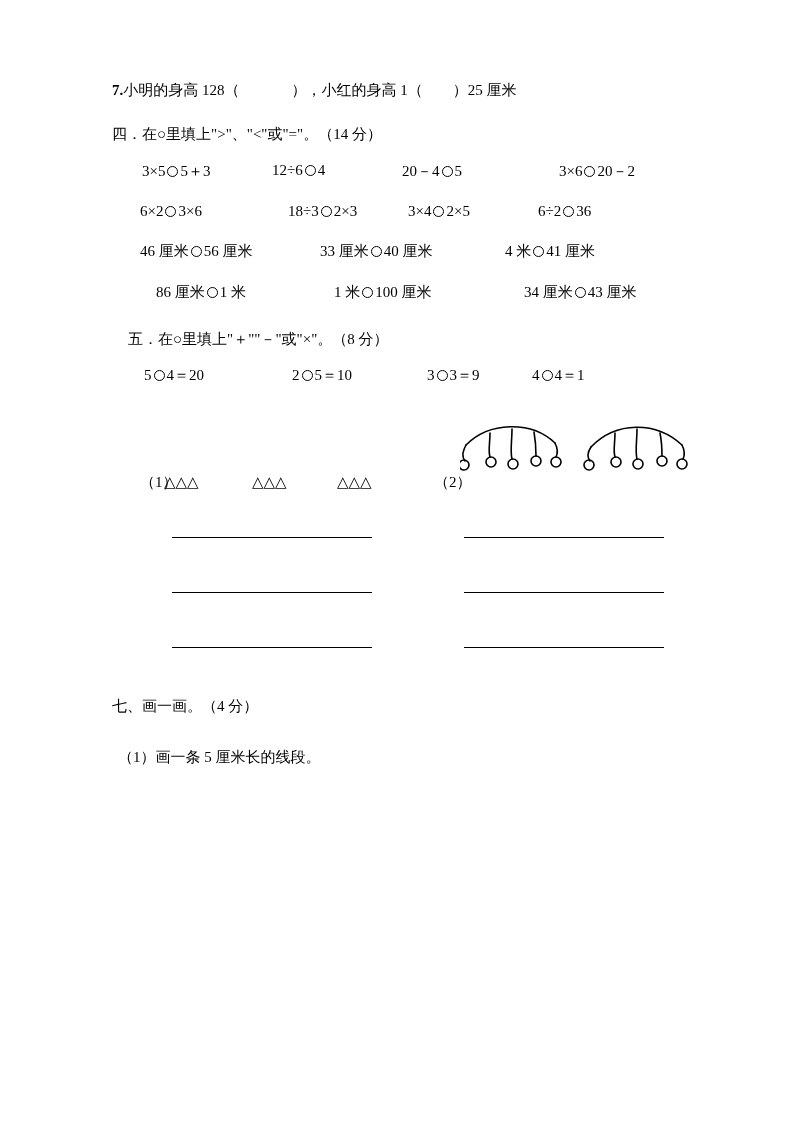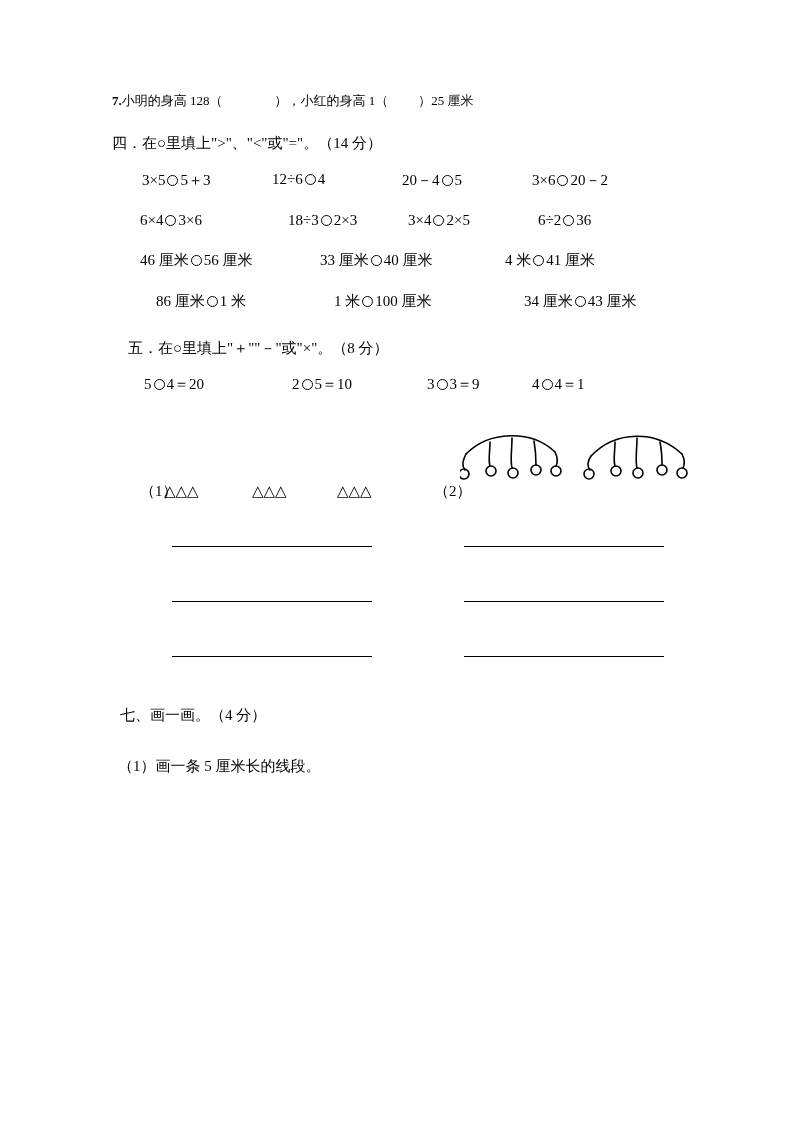--- a/index.html
+++ b/index.html
@@ -22,39 +22,38 @@
     padding: 0;
     box-sizing: border-box;
   }
   .content {
     position: absolute;
     left: 112px;
     top: 80px;
     width: 580px;
   }
   .q7 {
-    font-size: 13px;
+    font-size: 15px;
     line-height: 1.4;
     margin-bottom: 22px;
     white-space: nowrap;
-    margin-top: 12px;
   }
   .q7 .num {
     font-weight: bold;
     font-family: "Liberation Serif", serif;
   }
   .section-title {
     font-size: 15px;
     line-height: 1.5;
     margin-bottom: 16px;
   }
   .sec4-title { margin-left: 0px; }
   .sec5-title { margin-left: 16px; }
   .sec6-title { margin-left: 10px; }
-  .sec7-title { margin-left: 8px; font-family: Liberation Serif, serif; }
+  .sec7-title { margin-left: 0px; font-family: Liberation Serif, serif; }
 
   .row {
     display: flex;
     font-size: 15px;
     margin-bottom: 22px;
     white-space: nowrap;
   }
   .cell {
     flex: 0 0 auto;
   }
@@ -68,21 +67,21 @@
     border-radius: 50%;
     vertical-align: -1px;
     margin: 0 2px;
     box-sizing: border-box;
   }
 
   
   .r4a .cell:nth-child(1) { width: 130px; margin-left: 30px; }
   .r4a .cell:nth-child(2) { width: 130px; }
   .r4a .cell:nth-child(3) { width: 130px; }
-  .r4a .cell:nth-child(4) { width: 130px; }
+  .r4a .cell:nth-child(4) { width: 130px; text-align: center; }
 
   .r4b .cell:nth-child(1) { width: 148px; margin-left: 28px; }
   .r4b .cell:nth-child(2) { width: 120px; }
   .r4b .cell:nth-child(3) { width: 130px; }
   .r4b .cell:nth-child(4) { width: 120px; }
 
   .r4c .cell:nth-child(1) { width: 180px; margin-left: 28px; }
   .r4c .cell:nth-child(2) { width: 185px; }
   .r4c .cell:nth-child(3) { width: 160px; }
 
@@ -163,21 +162,21 @@
     <div class="section-title sec4-title">四．在○里填上"&gt;"、"&lt;"或"="。（14 分）</div>
 
     <div class="row r4a">
       <div class="cell"><span>3×5</span><span class="circ"></span><span>5＋3</span></div>
       <div class="cell"><span>12÷6</span><span class="circ"></span><span>4</span></div>
       <div class="cell"><span>20－4</span><span class="circ"></span><span>5</span></div>
       <div class="cell"><span>3×6</span><span class="circ"></span><span>20－2</span></div>
     </div>
 
     <div class="row r4b">
-      <div class="cell"><span>6×4</span><span class="circ"></span><span>3×6</span></div>
+      <div class="cell"><span>6×2</span><span class="circ"></span><span>3×6</span></div>
       <div class="cell"><span>18÷3</span><span class="circ"></span><span>2×3</span></div>
       <div class="cell"><span>3×4</span><span class="circ"></span><span>2×5</span></div>
       <div class="cell"><span>6÷2</span><span class="circ"></span><span>36</span></div>
     </div>
 
     <div class="row r4c">
       <div class="cell"><span>46 厘米</span><span class="circ"></span><span>56 厘米</span></div>
       <div class="cell"><span>33 厘米</span><span class="circ"></span><span>40 厘米</span></div>
       <div class="cell"><span>4 米</span><span class="circ"></span><span>41 厘米</span></div>
     </div>

